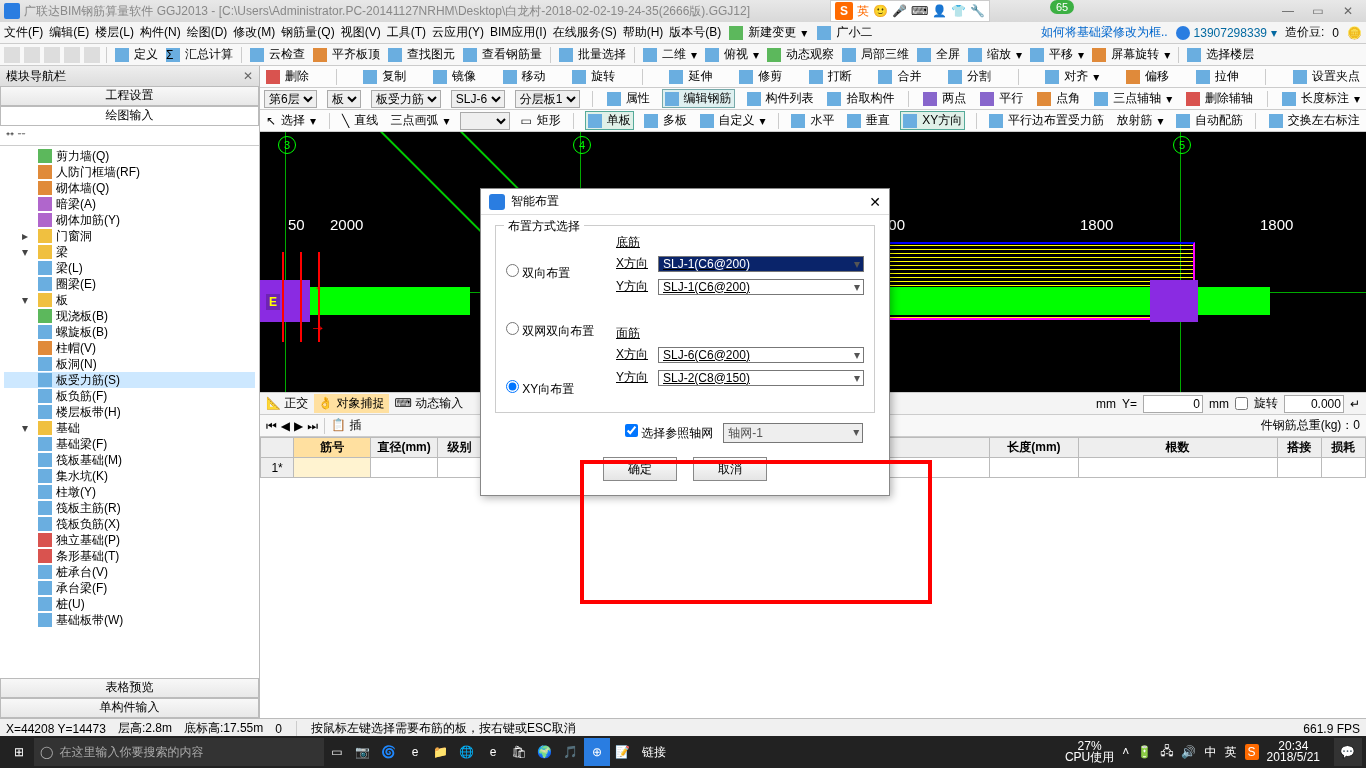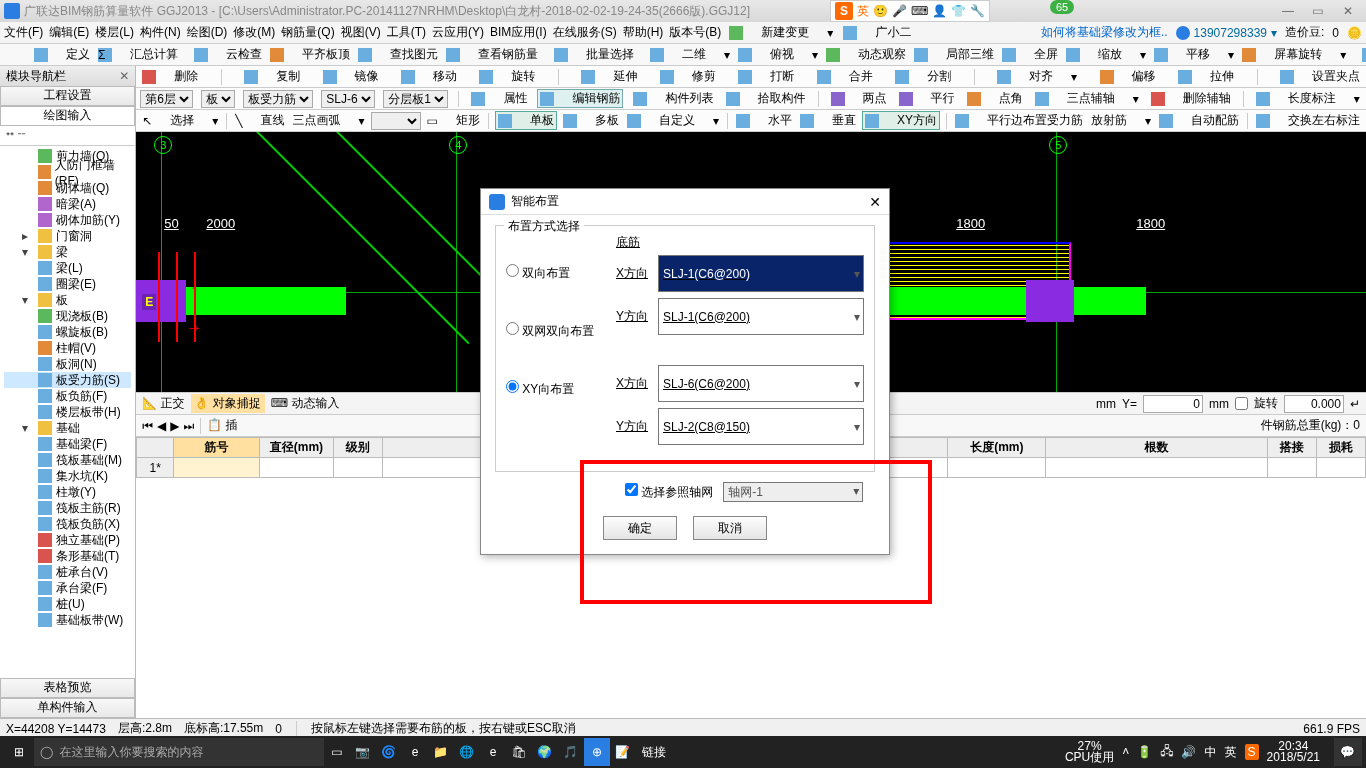--- a/index.html
+++ b/index.html
@@ -19,21 +19,21 @@
 .menubar { height: 22px; background: #f5f5f5; border-bottom: 1px solid #ccc; display: flex; align-items: center; padding: 0 4px; gap: 6px; }
 .menu-right { margin-left: auto; display: flex; align-items: center; gap: 8px; }
 .menu-link { color: #0066cc; }
 .account { color: #0369a1; display:flex; align-items:center; gap:4px; }
 .account .ico { width:14px; height:14px; background:#2a7de1; border-radius:50%; }
 
 
 .toolbar { height: 22px; background: #f8f8f8; border-bottom: 1px solid #ccc; display: flex; align-items: center; padding: 0 4px; gap: 4px; overflow: hidden; white-space: nowrap; }
 .tb-ico { width: 16px; height: 16px; background: #ddd; display: inline-block; }
 .sep { width:1px; height:16px; background:#ccc; margin: 0 2px; }
-.tb-item { display:flex; align-items:center; gap:18px; padding: 0 2px; }
+.tb-item { display:flex; align-items:center; gap:5px; padding: 0 2px; }
 .tb-item .ci { width:14px; height:14px; background:#6aaee0; display:inline-block; }
 .tb-item .ci.orange{background:#e08a3a;}
 .tb-item .ci.green{background:#5cb85c;}
 .tb-item .ci.red{background:#d9534f;}
 .tb-item .ci.purple{background:#8866cc;}
 
 
 .toolbar.light { background:#fcfcfc; }
 .toolbar select, .sel { height:18px; font-size:12px; border:1px solid #aaa; }
 
@@ -52,21 +52,21 @@
 .tree .fico { width:14px; height:14px; background:#f0c040; display:inline-block; }
 .tree .iico { width:14px; height:14px; background:#6aaee0; display:inline-block; }
 .tree .iico.g{background:#5cb85c;} .tree .iico.o{background:#e08a3a;} .tree .iico.p{background:#b066cc;} .tree .iico.r{background:#d9534f;}
 .tree .row.selected { background:#cde8ff; }
 
 
 .canvas-area { flex:1; display:flex; flex-direction:column; }
 .canvas-toolbars .toolbar { height:22px;justify-content:space-between; }
 .drawing { background:#000; position:relative; overflow:hidden; flex: 0 0 260px; }
 .axis-num { position:absolute; color:#0f0; border:1px solid #0f0; border-radius:50%; width:18px; height:18px; display:flex; align-items:center; justify-content:center; font-size:11px; }
-.dim { position:absolute; color:#fff; font-size:13px;text-decoration:underline; }
+.dim { position:absolute; color:#fff; font-size:15px; }
 .gline { position:absolute; background:#0a0; }
 .gline.v { width:1px; height:100%; }
 .gline.h { height:1px; width:100%; }
 .diag { position:absolute; width:2px; height:300px; background:#0c0; transform: rotate(-45deg); transform-origin: top left; }
 .beam-green { position:absolute; height:28px; background:#00ff00; }
 .beam-fill { position:absolute; height:28px; background:#0000ff; }
 .hatch { position:absolute; background: repeating-linear-gradient(0deg, #ffff00, #ffff00 1px, transparent 1px, transparent 4px); border:2px solid #ff00ff; }
 .redline { position:absolute; background:#f00; }
 .purpbox { position:absolute; background:#8a2be2; }
 .e-label { position:absolute; color:#ff0; font-weight:bold; background:rgba(0,0,0,0.2); padding:1px 3px; }
@@ -93,21 +93,21 @@
 .dlg-body { padding: 10px 14px 14px 14px; }
 .groupbox { border:1px solid #ccc; padding: 8px 10px; position:relative; }
 .groupbox .legend { position:absolute; top:-8px; left:8px; background:#fff; padding:0 4px; }
 .dlg-row { display:flex; }
 .dlg-col-left { width: 110px; display:flex; flex-direction:column; gap:40px; padding-top:30px; }
 .dlg-col-right { flex:1; display:flex; flex-direction:column; gap:12px;text-decoration:underline; }
 .subgroup { margin-bottom: 12px; }
 .subgroup .sgtitle { margin-bottom:4px; }
 .field { display:flex; align-items:center; gap:6px; margin-bottom:6px; }
 .field label { width:36px; }
-.field .combo { flex:1; height:37px; border:1px solid #777; padding: 1px 4px; display:flex; align-items:center; position:relative; }
+.field .combo { flex:1; height:16px; border:1px solid #777; padding: 1px 4px; display:flex; align-items:center; position:relative; }
 .field .combo .arrow { position:absolute; right:3px; color:#555; }
 .field .combo.sel-blue { background:#0a246a; color:#fff; }
 .dlg-chk-row { display:flex; align-items:center; gap:10px; margin: 10px 0 14px 130px; }
 .dlg-chk-row .combo { width:140px; height:20px; border:1px solid #777; background:#eee; padding:1px 4px; position:relative; color:#555; }
 .dlg-chk-row .combo .arrow{ position:absolute; right:3px; }
 .dlg-buttons { display:flex; justify-content:center; gap:16px; }
 .dlg-buttons button { width:74px; height:24px; border:1px solid #888; background:linear-gradient(#fdfdfd,#e5e5e5); }
 
 
 .redbox { position:absolute; border:4px solid red; left:580px; top:460px; width:352px; height:144px; pointer-events:none; }
@@ -711,20 +711,21 @@
               </div>
             <div class="field">
                 <label>Y方向</label>
               <div class="combo">
                   <span>SLJ-1(C6@200)</span>
                   <span class="arrow">▾</span>
                 </div>
               </div>
           </div>
           <div class="subgroup">
+            <div class="sgtitle">面筋</div>
             <div class="field">
                 <label>X方向</label>
               <div class="combo">
                   <span>SLJ-6(C6@200)</span>
                   <span class="arrow">▾</span>
                 </div>
               </div>
             <div class="field">
                 <label>Y方向</label>
               <div class="combo">

